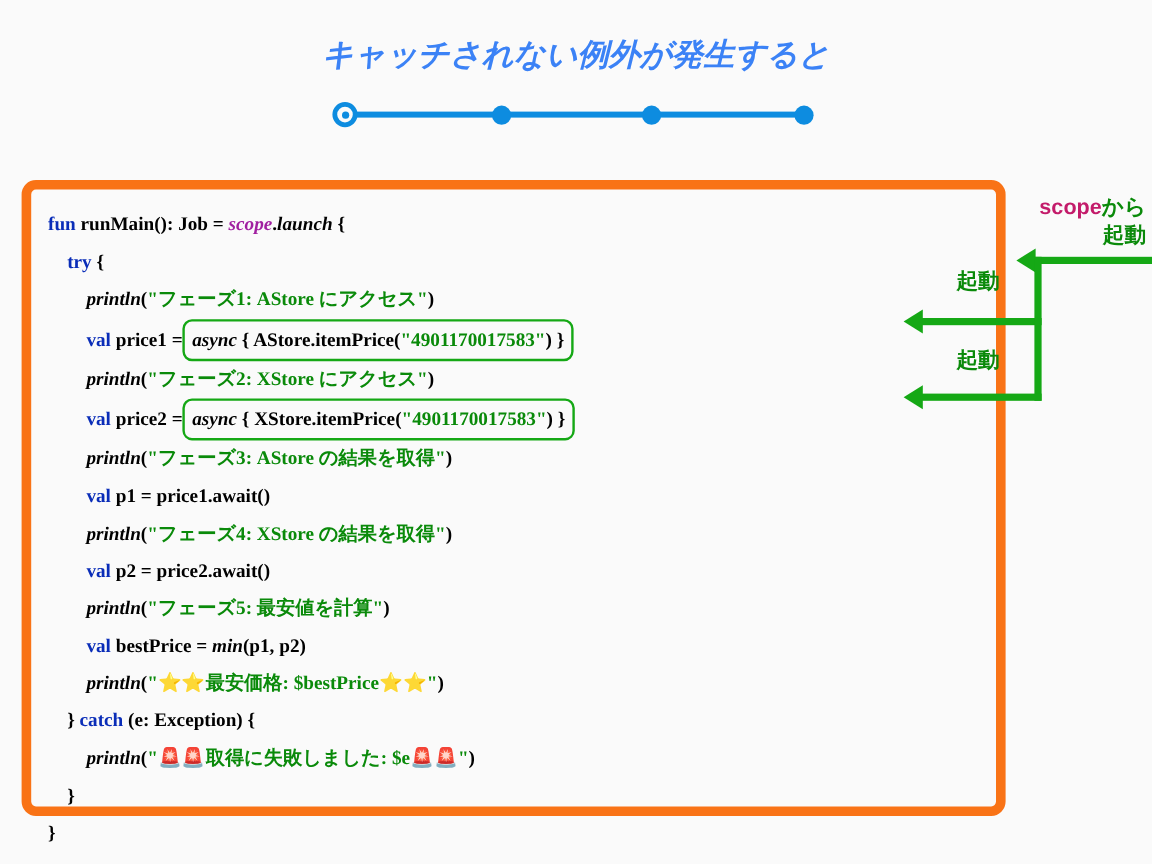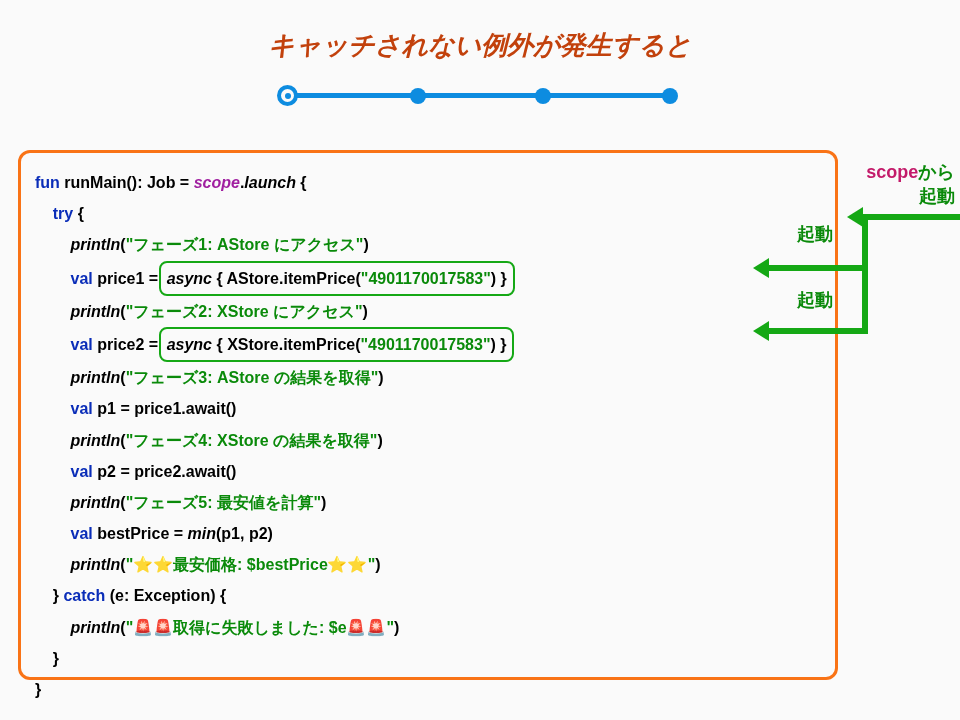--- a/index.html
+++ b/index.html
@@ -9,21 +9,21 @@
     background: #fafafa;
     font-family: "Hiragino Kaku Gothic Pro", "Meiryo", sans-serif;
     position: relative;
     overflow: hidden;
   }
   .title {
     text-align: center;
     font-size: 26px;
     font-weight: bold;
     font-style: italic;
-    color: #c2410c;
+    color: #3b82f6;
     padding-top: 28px;
   }
   .timeline {
     margin: 22px auto 0;
     width: 400px;
     height: 20px;
     position: relative;
   }
   .timeline-line {
     position: absolute;
@@ -58,24 +58,24 @@
     width:6px; height:6px;
     border-radius:50%;
     background:#0d8ce0;
   }
   .code-box {
     position: absolute;
     top: 150px;
     left: 18px;
     width: 820px;
     height: 530px;
-    border: 3px solid #f97316;
+    border: 8px solid #f97316;
     border-radius: 12px;
     padding: 14px 14px;
-    font-family: Liberation Sans, sans-serif;
+    font-family: Liberation Serif, serif;
     font-size: 16px;
     font-weight: bold;
     line-height: 1.95;
     color: #000;
     white-space: pre;
   }
   .kw { color: #0a2db8; }
   .scopei { color: #a01fa0; font-style: italic; }
   .call { font-style: italic; }
   .str { color: #0a8a0a; font-weight: bold; }

